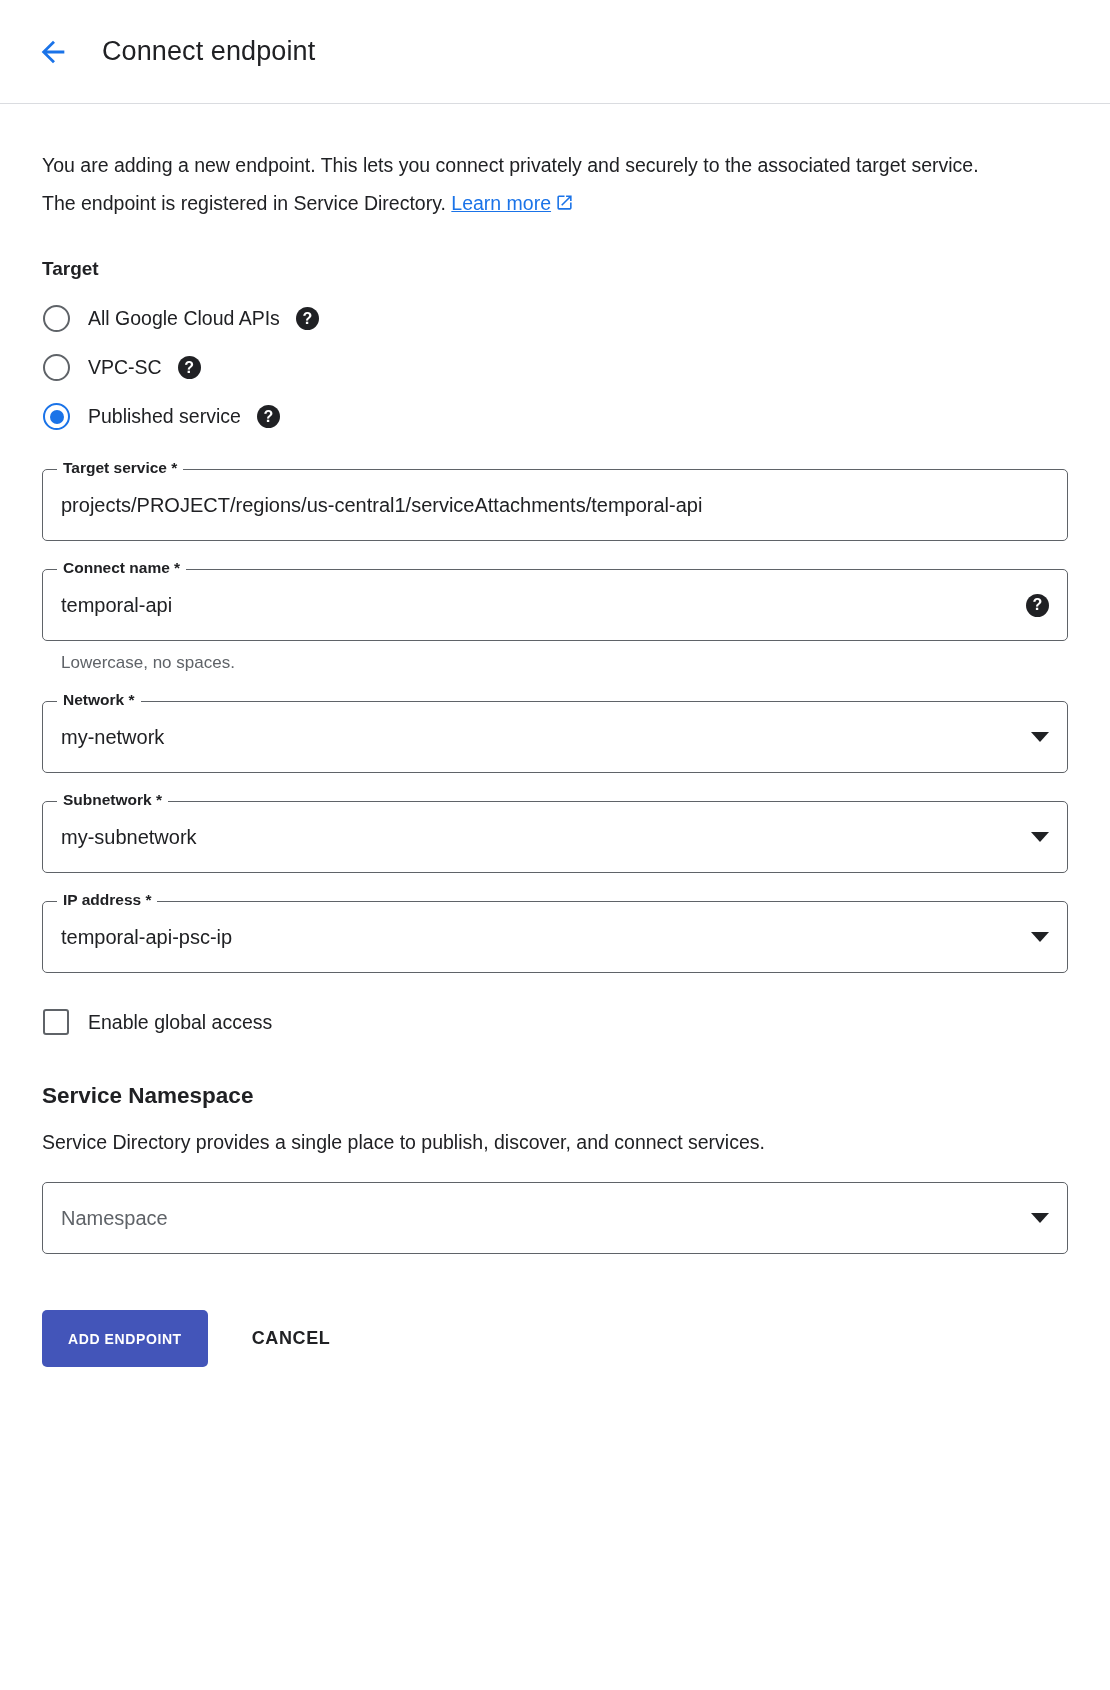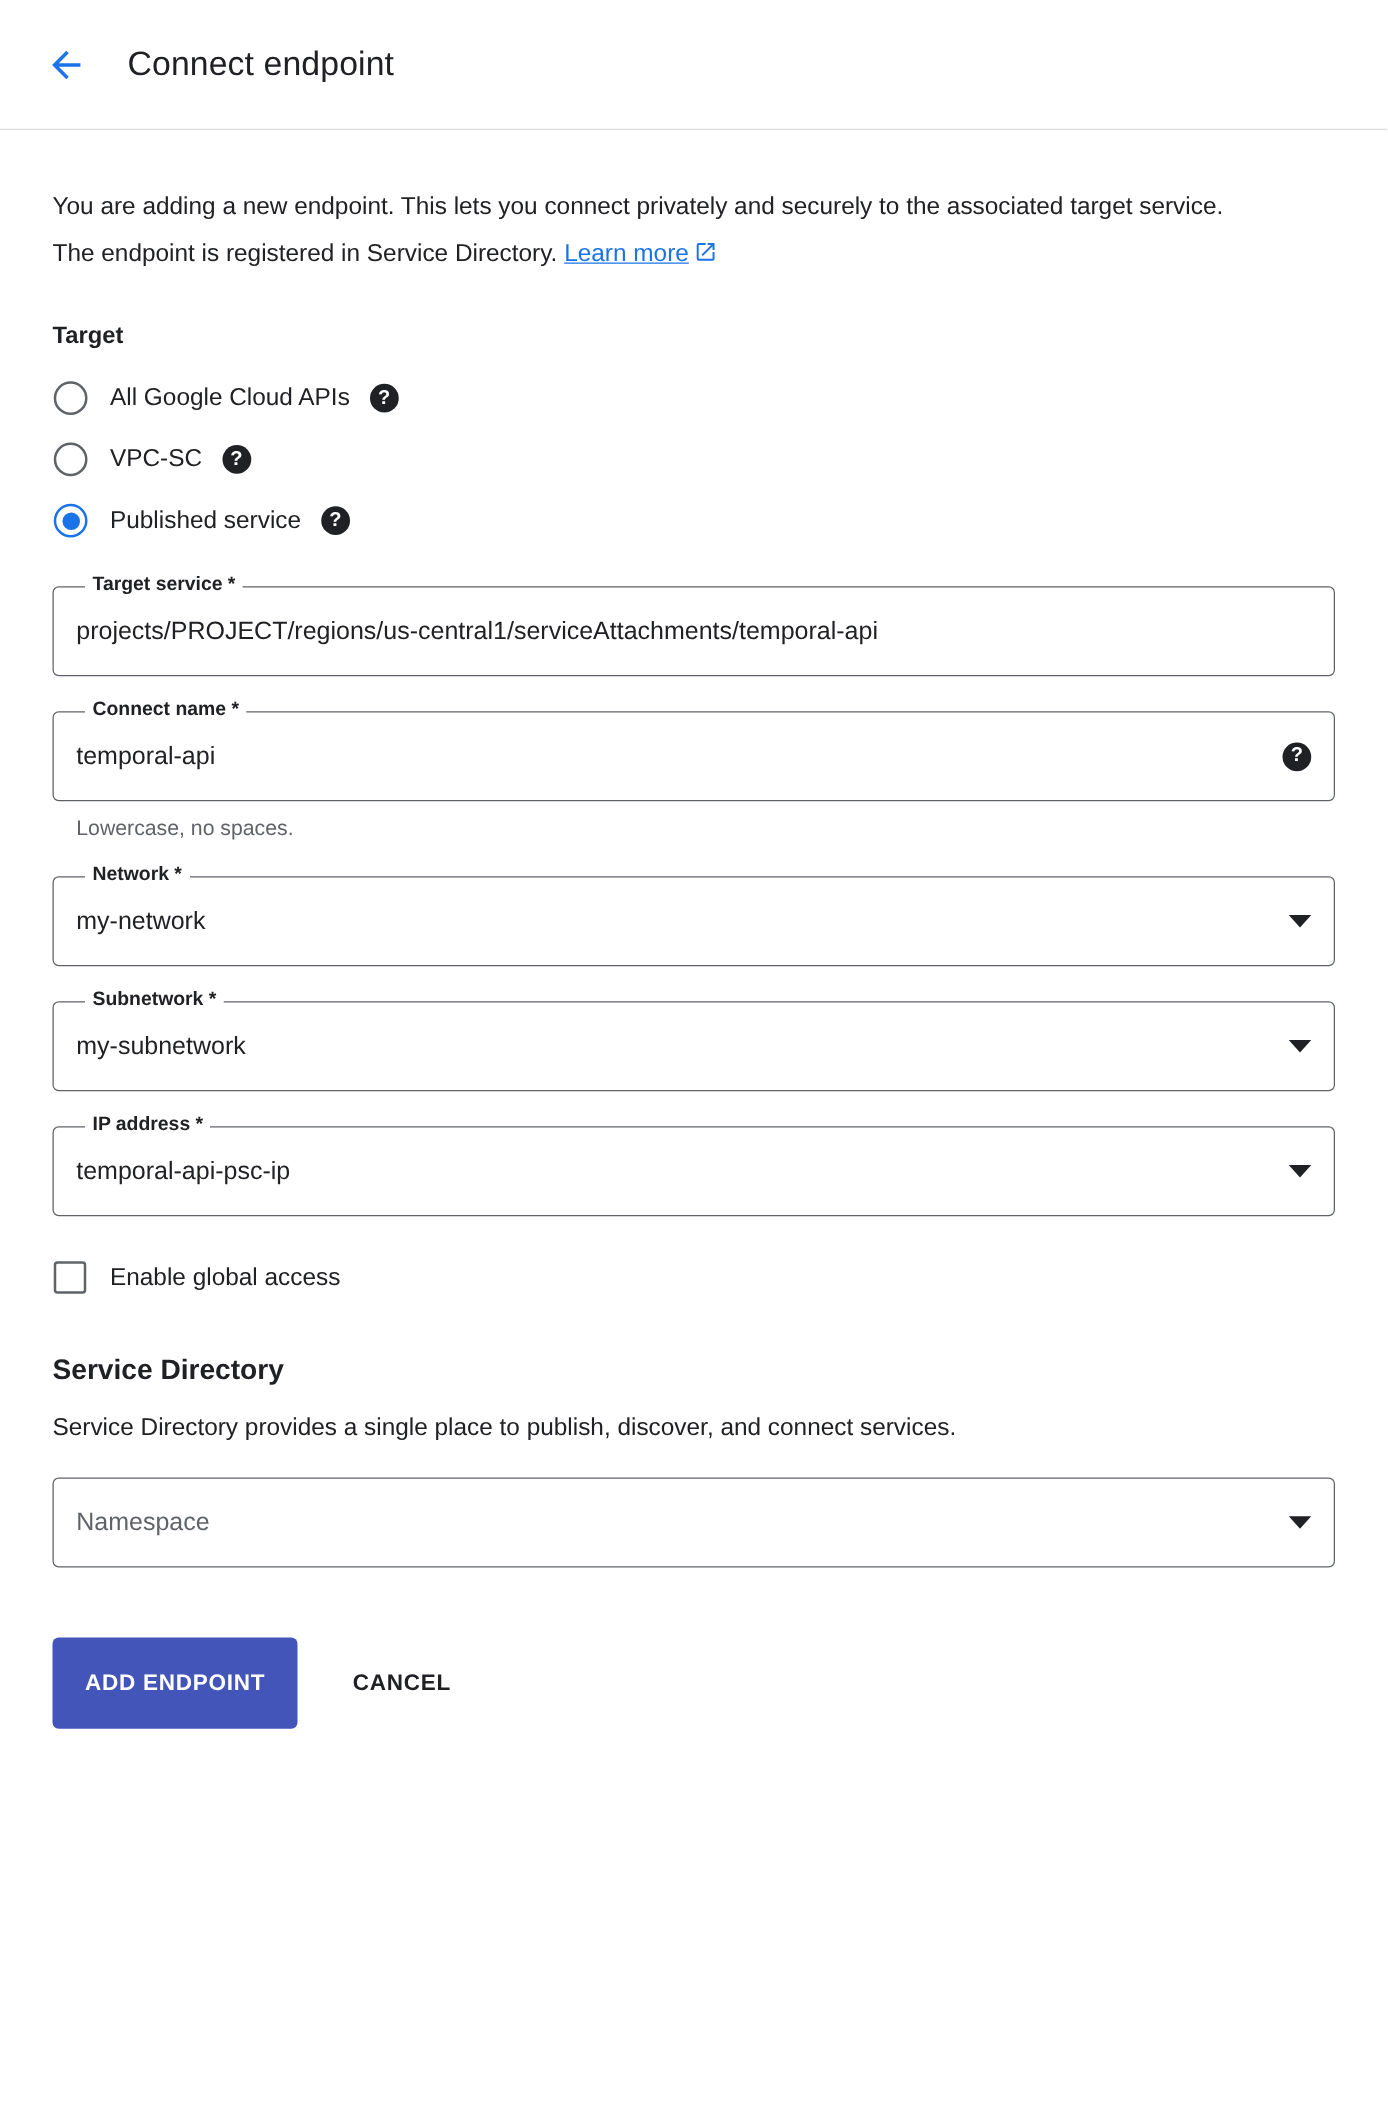--- a/index.html
+++ b/index.html
@@ -137,21 +137,21 @@
     padding: 0 18px;
     background: #fff;
   }
   .field.disabled {
     border-color: #dadce0;
     background: #fff;
   }
   .field-legend {
     position: absolute;
     top: -11px;
-    left: 25px;
+    left: 14px;
     background: #ffffff;
     padding: 0 6px;
     font-size: 15.5px;
     font-weight: 700;
     color: #202124;
     white-space: nowrap;
   }
   .field.disabled .field-legend {
     color: #80868b;
     font-weight: 400;
@@ -221,26 +221,26 @@
   
   .buttons {
     display: flex;
     align-items: center;
     margin-top: 56px;
     padding-bottom: 40px;
   }
   .btn-primary {
     background: #4355b9;
     color: #ffffff;
-    font-size: 18px;
+    font-size: 14px;
     font-weight: 700;
     letter-spacing: 0.6px;
     border: none;
     border-radius: 5px;
-    height: 73px;
+    height: 57px;
     padding: 0 26px;
     cursor: pointer;
     font-family: "Liberation Sans", sans-serif;
     text-align: center;
   }
   .btn-text {
     background: transparent;
     color: #202124;
     font-size: 18px;
     font-weight: 700;
@@ -322,21 +322,21 @@
     <span class="field-legend">IP address *</span>
     <span class="field-value">temporal-api-psc-ip</span>
     <span class="caret"></span>
   </div>
 
   <div class="checkbox-row">
     <span class="checkbox"></span>
     <span class="checkbox-label">Enable global access</span>
   </div>
 
-  <div class="sd-title">Service Directory</div>
+  <div class="sd-title">Service Namespace</div>
   <div class="sd-desc">Service Directory provides a single place to publish, discover, and connect services.</div>
 
 
   <div class="field">
     <span class="field-value placeholder">Namespace</span>
     <span class="caret"></span>
   </div>
 
   <div class="buttons">
     <button class="btn-primary">ADD ENDPOINT</button>

